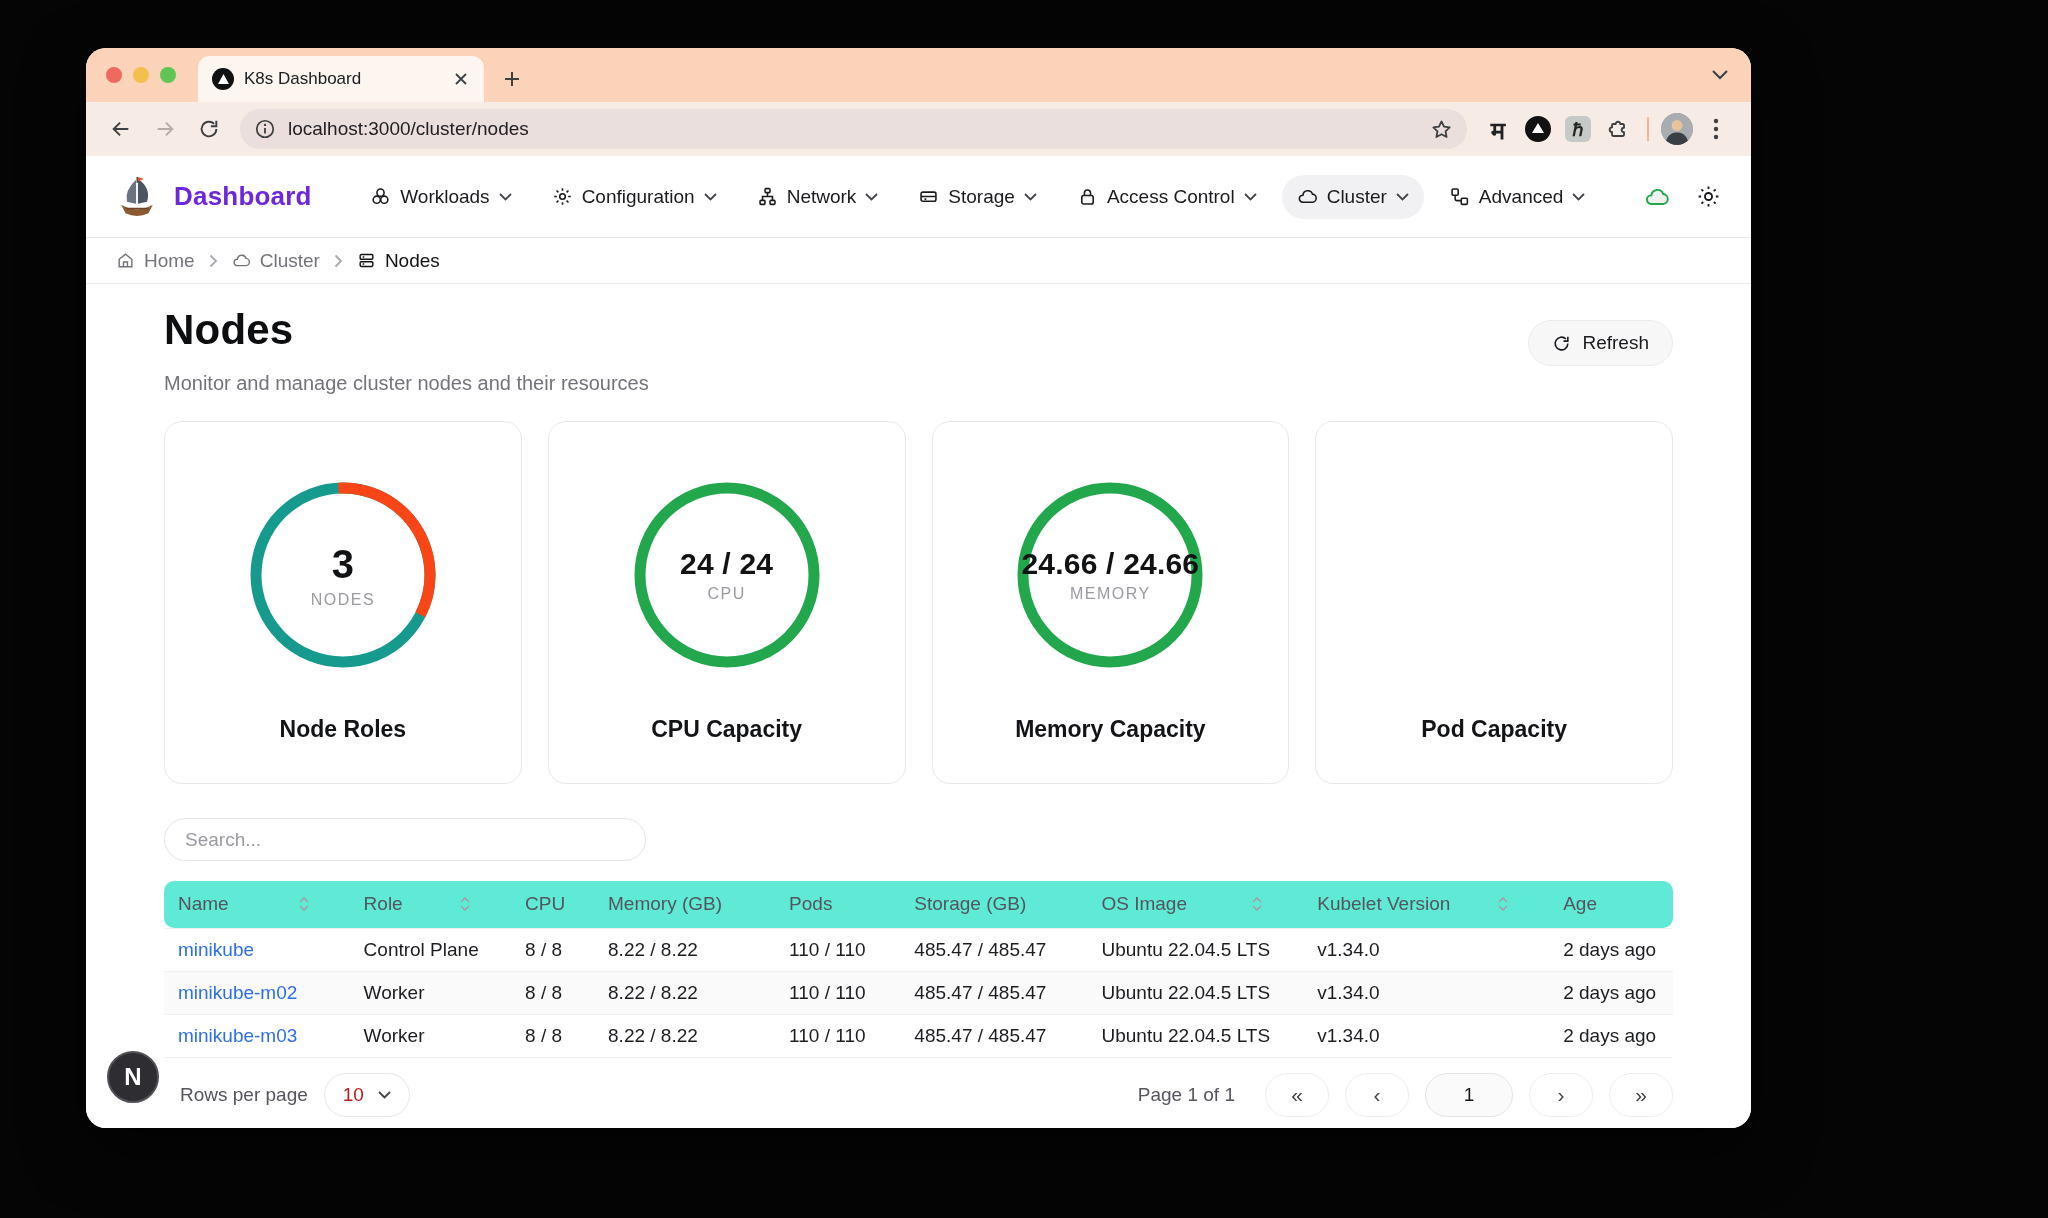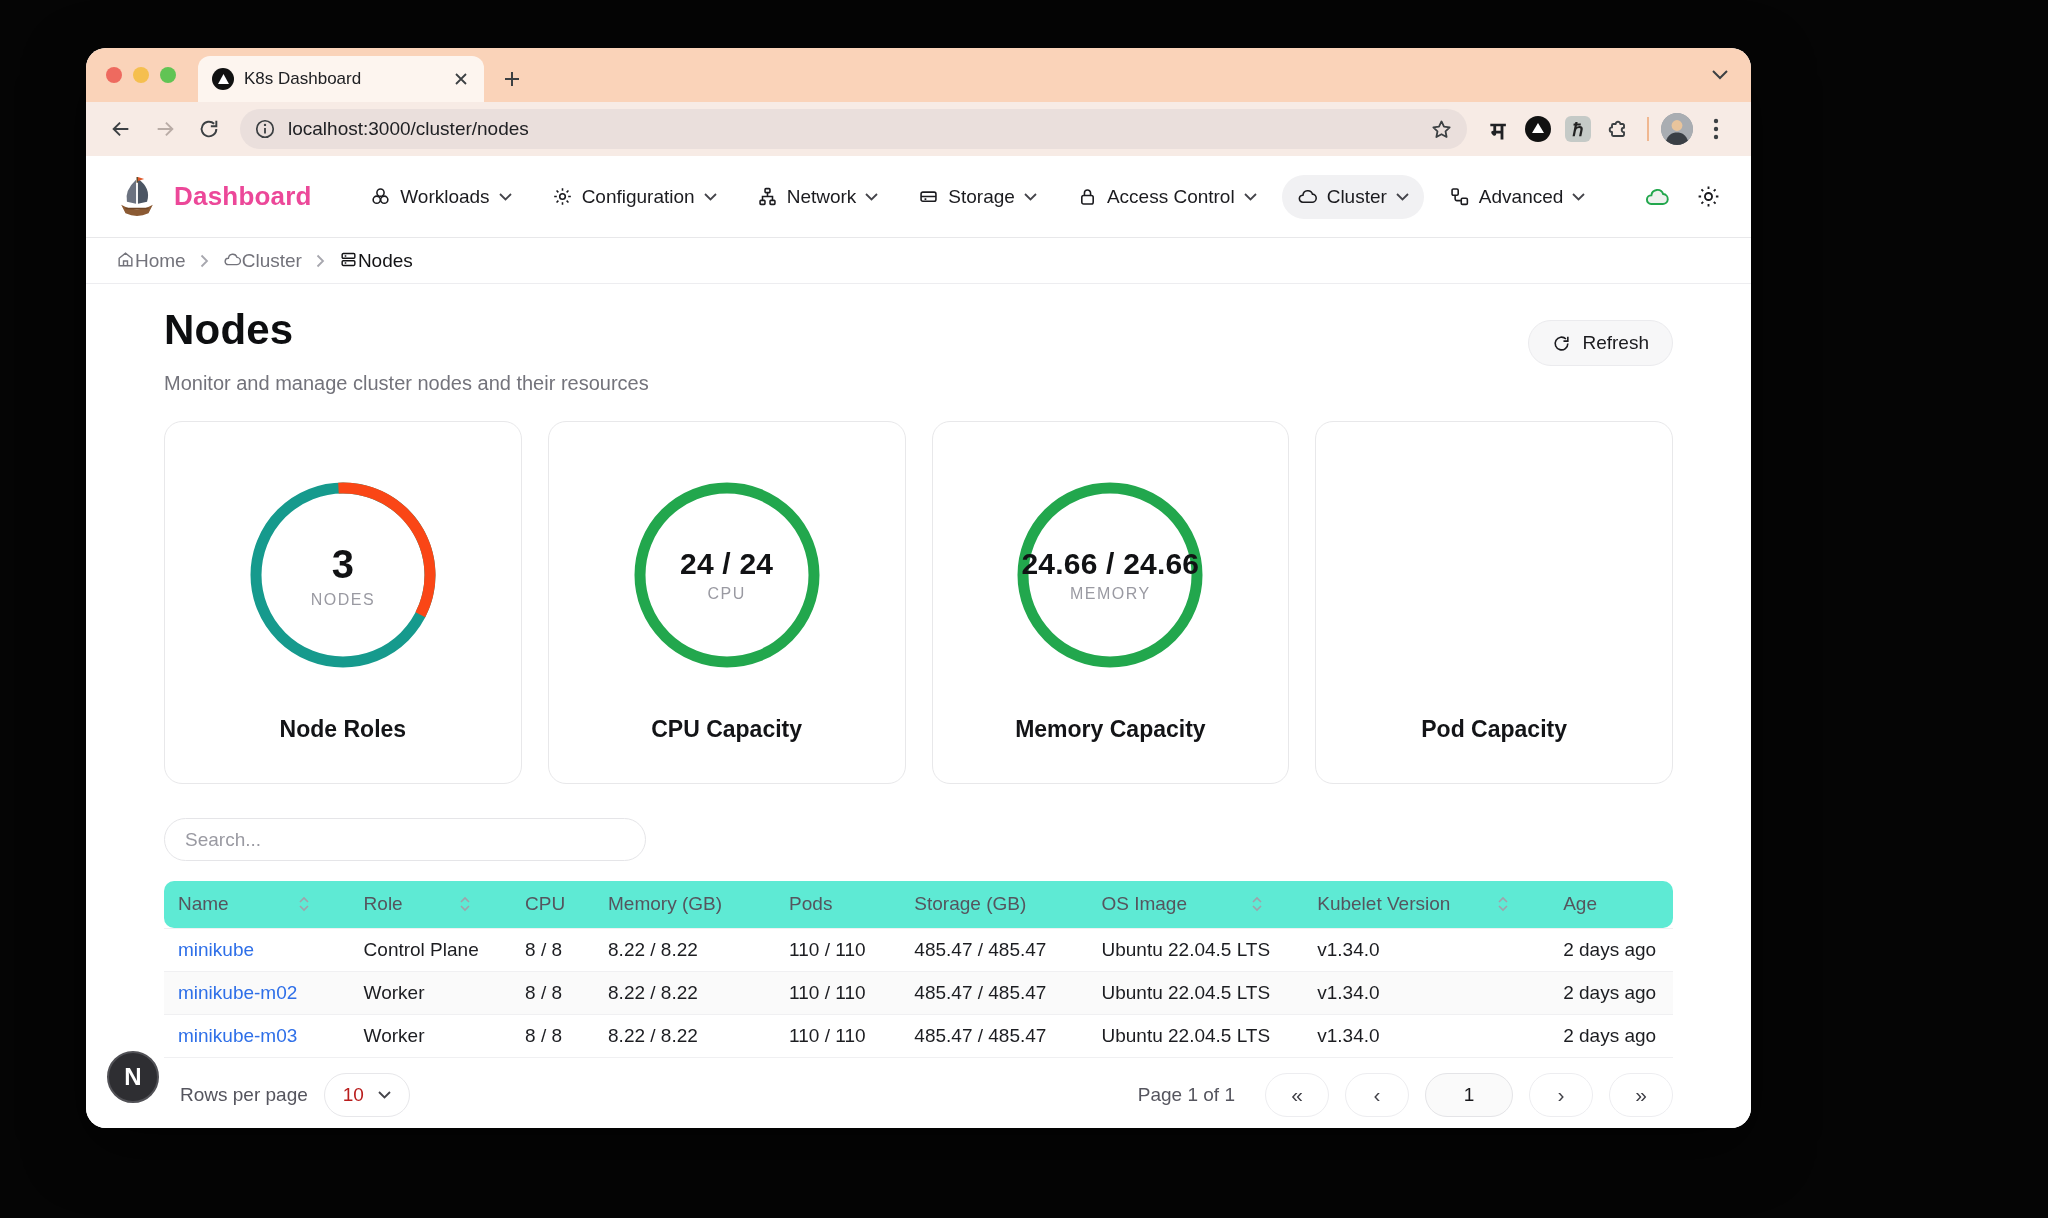--- a/index.html
+++ b/index.html
@@ -38,30 +38,30 @@
                 display:flex; align-items:center; justify-content:center; }
   .vdivider { width:2px; height:24px; background:#f0b790; margin:0 6px; flex:0 0 auto; }
   .avatar { width:32px; height:32px; border-radius:50%; overflow:hidden; background:#9aa0a6; flex:0 0 auto; }
 
   
   .app { flex:1; background:#fff; display:flex; flex-direction:column; min-height:0; position:relative; }
 
   
   .appnav { height:82px; border-bottom:1px solid #e8e8ea; display:flex; align-items:center; padding:0 30px 0 28px; flex:0 0 auto; }
   .brand { display:flex; align-items:center; gap:14px; }
-  .brand-name { font-size:26px; font-weight:700; color:#ec4899; letter-spacing:.2px; }
+  .brand-name { font-size:26px; font-weight:700; color:#6d28d9; letter-spacing:.2px; }
   .menus { flex:1; display:flex; justify-content:center; align-items:center; gap:10px; }
   .nav-item { display:flex; align-items:center; gap:9px; padding:11px 15px; border-radius:999px; color:#1b1b1f; font-size:19px; }
   .nav-item.active { background:#f1f1f3; }
   .nav-item .chev { color:#44444a; }
   .nav-right { display:flex; align-items:center; gap:26px; }
 
   
   .crumbs { height:46px; border-bottom:1px solid #ededf0; display:flex; align-items:center; gap:14px; padding:0 30px; font-size:19px; color:#73737b; flex:0 0 auto; }
-  .crumb { display:flex; }
+  .crumb { display:flex; align-items:center; gap:9px; }
   .crumb.current { color:#121214; font-weight:500; }
   .crumb-sep { color:#a7a7ae; }
 
   
   .main { flex:1; padding:22px 78px 0; min-height:0; }
   .title-row { display:flex; align-items:flex-start; justify-content:space-between; }
   .page-title { font-size:42px; font-weight:700; color:#0d0e10; letter-spacing:.2px; }
   .refresh-btn { margin-top:14px; display:flex; align-items:center; gap:11px; height:46px; padding:0 23px;
                  background:#f7f7f8; border:1px solid #ebebee; border-radius:999px; font-size:19px; color:#1b1b1f; }
   .subtitle { margin-top:6px; font-size:20px; color:#73737b; }

